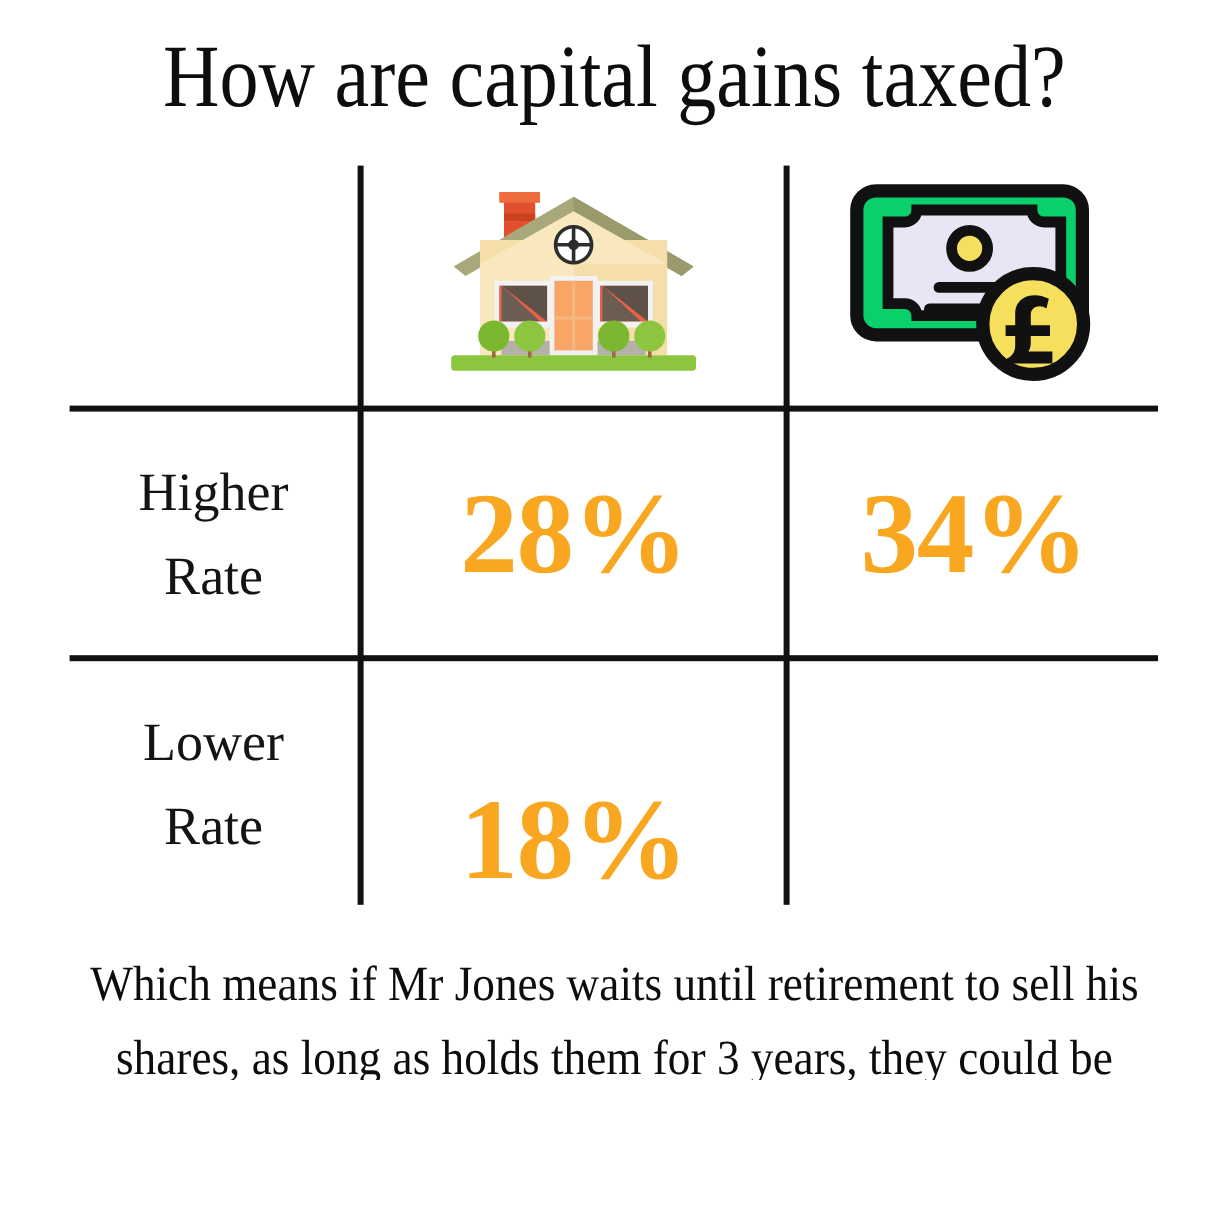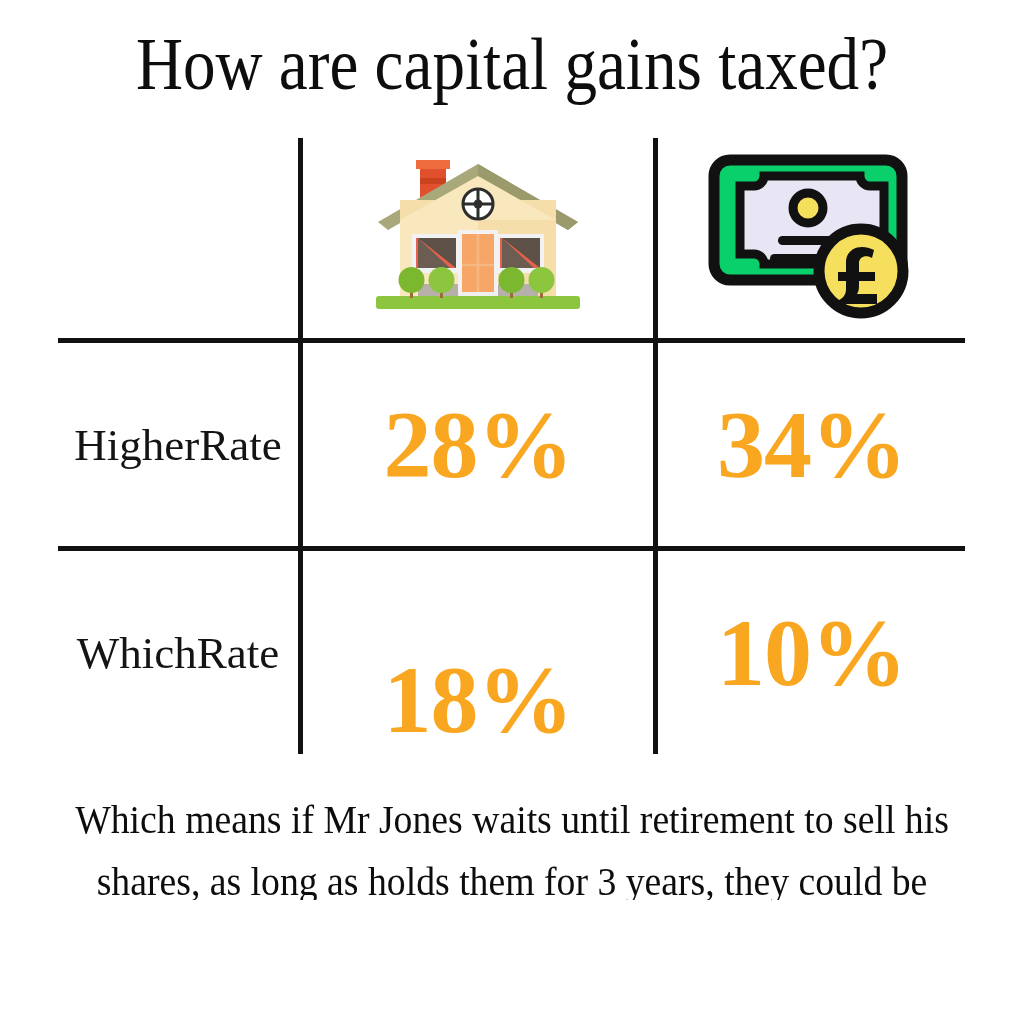--- a/index.html
+++ b/index.html
@@ -75,21 +75,21 @@
     align-items: center;
     justify-content: center;
   }
 
   
   .row-label {
     position: absolute;
     left: 58px;
     width: 240px;
     display: flex;
-    flex-direction: row;
+    flex-direction: column;
     align-items: center;
     justify-content: center;
     font-family: "Liberation Serif", serif;
     font-size: 45px;
     line-height: 70px;
     color: #141414;
     font-weight: 400;
   }
   #label-higher { top: 343px; height: 203px; }
   #label-lower  { top: 551px; height: 203px; }
@@ -215,27 +215,26 @@
       </svg>
     </span>
   </div>
 
   <div class="row-label" id="label-higher">
     <span>Higher</span>
     <span>Rate</span>
   </div>
 
   <div class="row-label" id="label-lower">
-    <span>Which</span>
+    <span>Lower</span>
     <span>Rate</span>
   </div>
 
   <div class="pct" id="pct-28">28%</div>
 
   <div class="pct" id="pct-20">34%</div>
 
   <div class="pct" id="pct-18">18%</div>
 
-  <div class="pct" id="pct-10">10%</div>
 
   <div id="caption">Which means if Mr Jones waits until retirement to sell his shares, as long as holds them for 3 years, they could be taxed as low as 10%</div>
 
 </div>
 
 </body></html>

